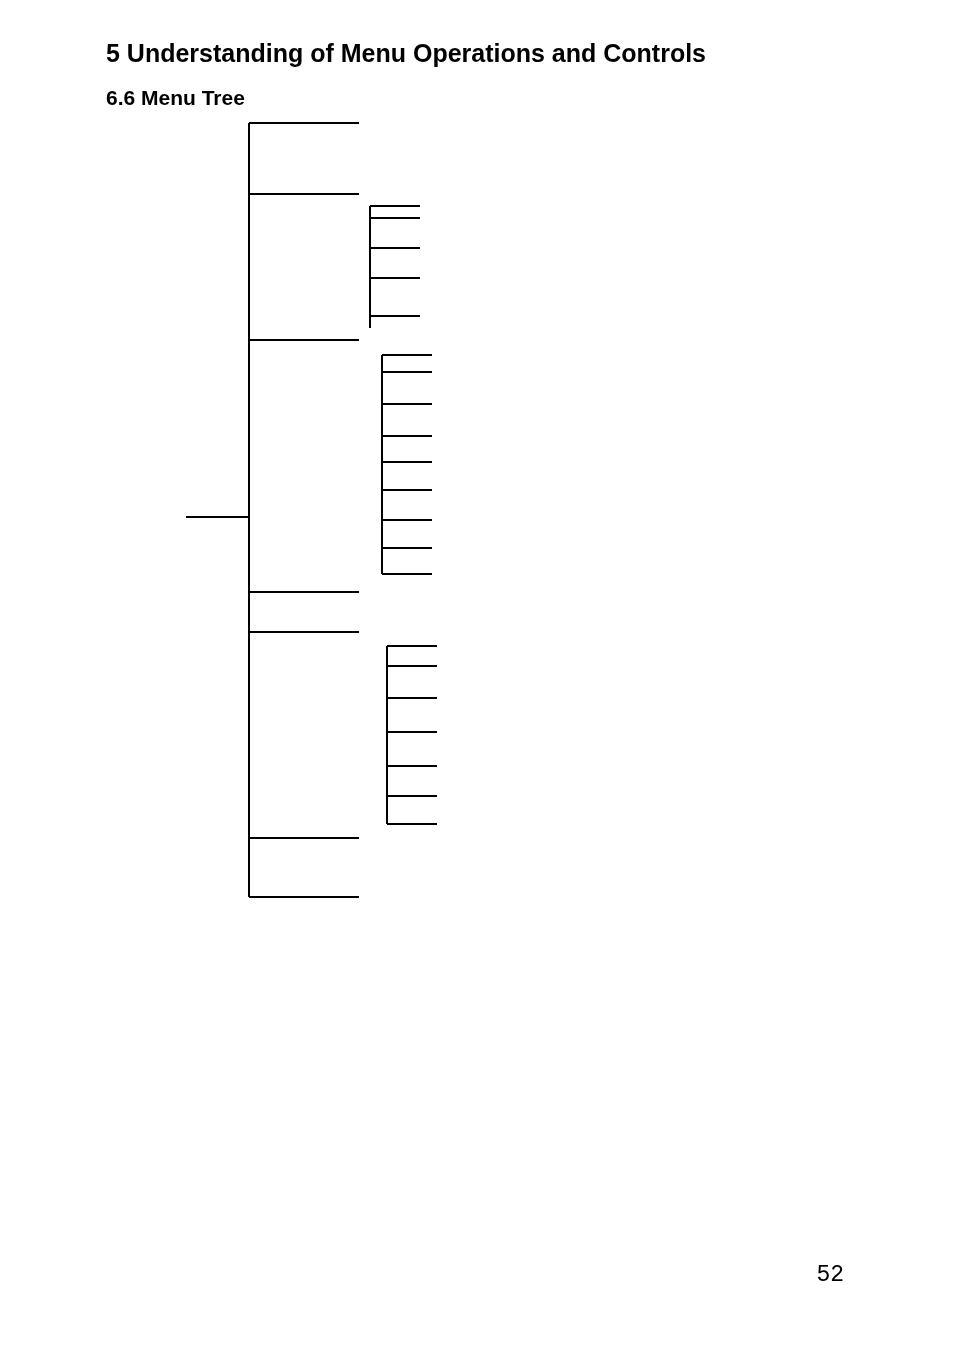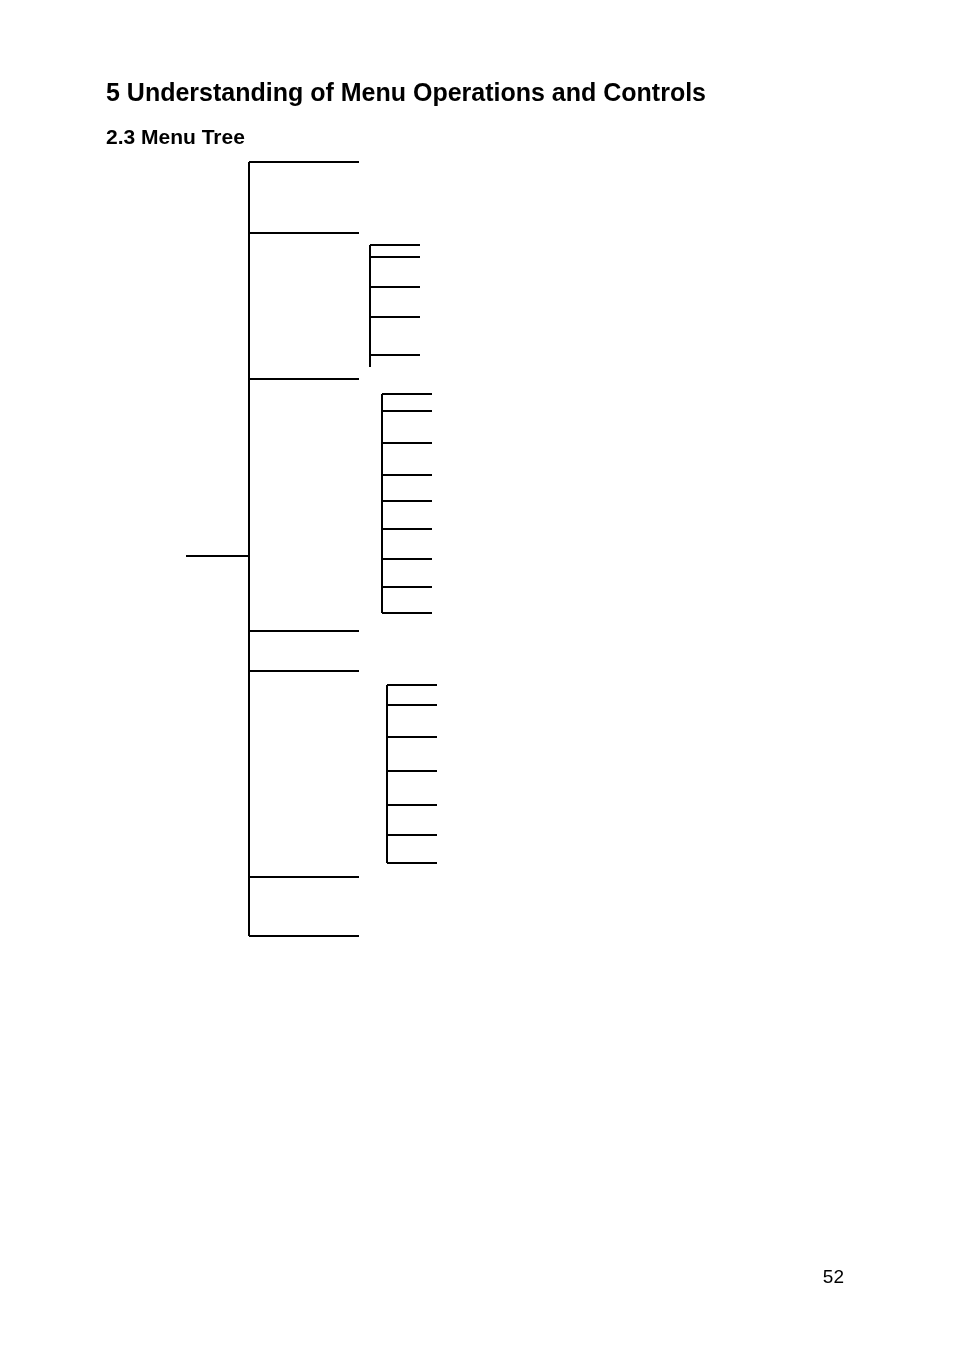--- a/index.html
+++ b/index.html
@@ -5,21 +5,21 @@
     * { margin: 0; padding: 0; box-sizing: border-box; }
     body {
       width: 954px;
       height: 1350px;
       background: #fff;
       font-family: Arial, Helvetica, sans-serif;
       color: #000;
       position: relative;
     }
     .page {
-      padding: 78px 106px 0 106px;
+      padding: 39px 106px 0 106px;
     }
     h1 {
       font-size: 25px;
       font-weight: bold;
       margin-bottom: 18px;
     }
     h2 {
       font-size: 21px;
       font-weight: bold;
       margin-bottom: 12px;
@@ -40,30 +40,30 @@
       left: 0;
       top: 0;
     }
     .sec52 {
       margin-top: 8px;
     }
     .page-number {
       position: absolute;
       right: 110px;
       bottom: 62px;
-      font-family: Liberation Sans, sans-serif;
-      font-size: 19px;
+      font-family: Liberation Mono, monospace;
+      font-size: 23px;
     }
   </style>
 </head>
 <body>
 
 <div class="page">
   <h1>5  Understanding of Menu Operations and Controls</h1>
-  <h2>2.3  Menu Tree</h2>
+  <h2>6.6  Menu Tree</h2>
 
   <div class="tree-container">
     <svg class="tree-svg" width="400" height="800">
       <g id="tree-g" stroke="#000" stroke-width="2" fill="none">
           <line x1="30" y1="395" x2="93" y2="395"></line>
           <line x1="93" y1="1" x2="93" y2="775"></line>
           <line x1="93" y1="1" x2="203" y2="1"></line>
           <line x1="93" y1="72" x2="203" y2="72"></line>
           <line x1="93" y1="72" x2="203" y2="72"></line>
           <line x1="93" y1="218" x2="203" y2="218"></line>

